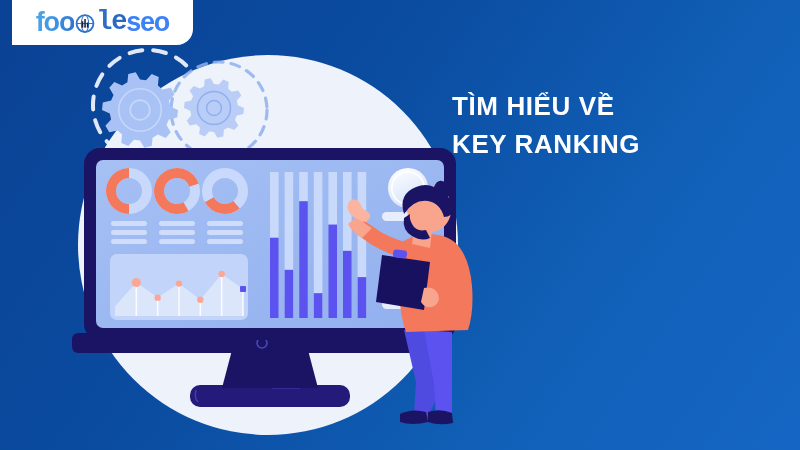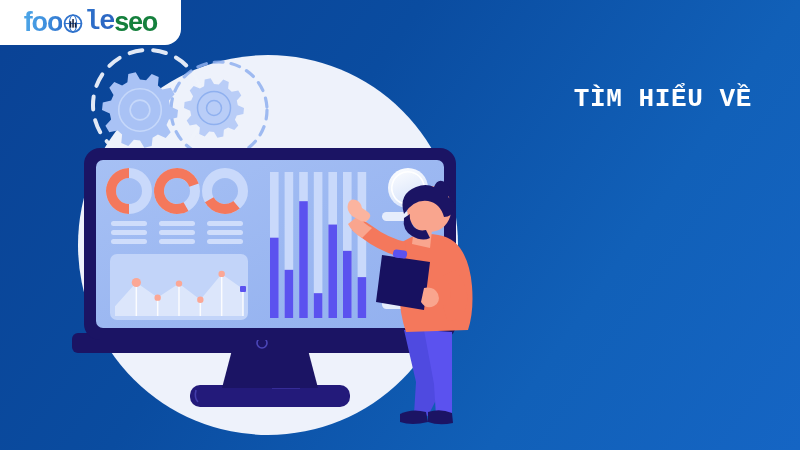--- a/index.html
+++ b/index.html
@@ -11,45 +11,45 @@
   #stage {
     position:relative;
     width:800px; height:450px;
     overflow:hidden;
     background:linear-gradient(125deg,#0a4295 0%,#0a4ca0 38%,#1160b8 72%,#1565c4 100%);
   }
   .abs { position:absolute; }
 
   
   #logo-badge {
-    left:0; top:0; width:181px; height:45px;
+    left:12px; top:0; width:181px; height:45px;
     background:#ffffff;
     border-bottom-right-radius:16px;
     display:flex; align-items:center; justify-content:center;
   }
   #logo-wrap { display:flex; align-items:center; height:30px; }
   .logo-text {
     font-size:27px; font-weight:700; letter-spacing:-1.2px;
     line-height:1; font-family:"Liberation Sans", sans-serif;
   }
   #logo-foo {
     background:linear-gradient(100deg,#4ea8e8 0%,#3f90de 55%,#2f72cc 100%);
     -webkit-background-clip:text; background-clip:text; color:transparent;
   }
   #logo-le {
     background:linear-gradient(100deg,#2f72cc 0%,#2a63c0 100%);
     -webkit-background-clip:text; background-clip:text; color:transparent;font-family:Liberation Mono, monospace;
   }
-  #logo-seo { color:#15803d; }
+  #logo-seo { color:#3b82f6; }
   #logo-globe { width:22px; height:22px; margin:0 0px; position:relative; top:1px; }
 
   
   #headline {
-    right:48px; top:80px; width:300px;
-    text-align:right; color:#ffffff;font-family:Liberation Mono, monospace;
+    right:48px; top:87px; width:300px;
+    text-align:left; color:#ffffff;
   }
   #headline .hl-line {
     font-size:26px; font-weight:700; letter-spacing:0.6px;
     line-height:1.48; white-space:nowrap;
   }
 
   
   #art { left:0; top:0; width:560px; height:450px; }
 
   
@@ -230,15 +230,16 @@
         <rect x="11.2" y="6.6" width="1.7" height="9.4" fill="#16213f"></rect>
         <rect x="14" y="10.4" width="1.7" height="5.6" fill="#16213f"></rect>
       </svg>
       <span class="logo-text" id="logo-le">le</span>
       <span class="logo-text" id="logo-seo">seo</span>
     </div>
   </div>
 
   <div id="headline" class="abs">
     <div class="hl-line">TÌM HIỂU VỀ</div>
+    <div class="hl-line">KEY RANKING</div>
   </div>
 
 </div>
 
 </body></html>

